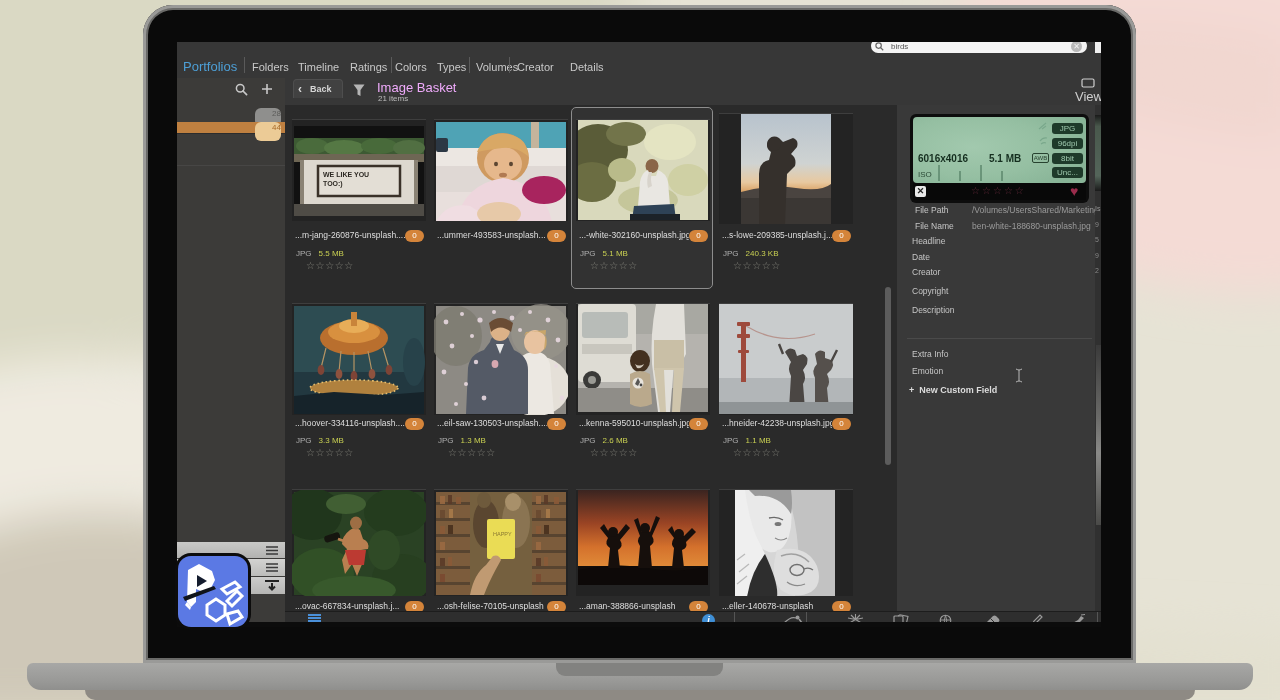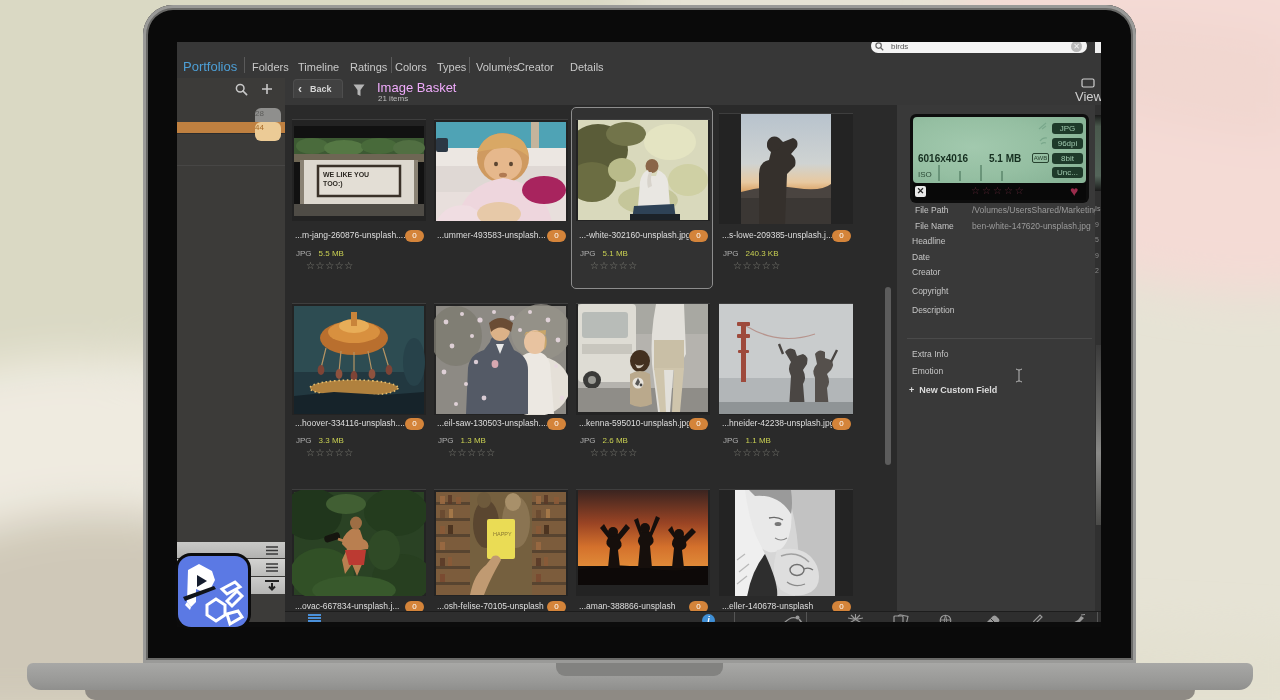--- a/index.html
+++ b/index.html
@@ -41,21 +41,21 @@
 
 #search { position:absolute; z-index:7; left:694px; top:-3px; width:216px; height:14px; background:#f4f4f4; border-radius:8px; }
 #search .mag { position:absolute; left:4px; top:2px; color:#555; font-size:10px; }
 #search .q { position:absolute; left:20px; top:3px; color:#555; font-size:8px; }
 #search .clr { position:absolute; right:5px; top:2px; width:11px; height:11px; background:#b9b9b9; border-radius:50%; color:#f2f2f2; font-size:8px; text-align:center; line-height:11px; }
 
 
 #sidebar { left:0; top:36px; width:108px; height:549px; background:#3c3b39; }
 #srow1 { position:absolute; left:0; top:30px; width:108px; height:12px; }
 #srow2 { position:absolute; left:0; top:44px; width:108px; height:12px; background:#bf8040; border-bottom:1px solid #2c2c2c; }
-.pill { position:absolute; right:4px; top:0px; width:26px; height:19px; border-radius:6px; font-size:8px; text-align:left; line-height:11px; }
+.pill { position:absolute; right:4px; top:0px; width:26px; height:19px; border-radius:6px; font-size:8px; text-align:right; line-height:11px; }
 #srow1 .pill { background:#8f8f8d; color:#5c5c5a; }
 #srow2 .pill { background:#eccb96; color:#a86a28; }
 #sline { position:absolute; left:0px; top:87px; width:108px; height:1px; background:#474645; }
 .brow { position:absolute; left:0; width:108px; }
 #sbot { position:absolute; left:0; top:464px; width:108px; height:53px; }
 .br1 { top:0; height:16px; background:linear-gradient(180deg,#c9c9c7,#b2b2b0); }
 .br2 { top:17px; height:17px; background:linear-gradient(180deg,#d3d3d1,#bcbcba); }
 .br3 { top:35px; height:17px; background:linear-gradient(180deg,#cccccb,#b6b6b4); }
 
 
@@ -584,21 +584,21 @@
         </div>
         <div id="blackbar">
           <div id="xbtn">✕</div>
           <div id="rstars">☆☆☆☆☆</div>
           <div id="rheart">♥</div>
         </div>
       </div>
       <div class="frow" style="left:18px;top:100px">File Path</div>
       <div class="fval" style="left:75px;top:100px">/Volumes/UsersShared/Marketing I</div>
       <div class="frow" style="left:18px;top:116px">File Name</div>
-      <div class="fval" style="left:75px;top:116px">ben-white-147620-unsplash.jpg</div>
+      <div class="fval" style="left:75px;top:116px">ben-white-188680-unsplash.jpg</div>
       <div class="frow" style="left:15px;top:131px">Headline</div>
       <div class="frow" style="left:15px;top:147px">Date</div>
       <div class="frow" style="left:15px;top:162px">Creator</div>
       <div class="frow" style="left:15px;top:181px">Copyright</div>
       <div class="frow" style="left:15px;top:200px">Description</div>
       <div id="rsep"></div>
       <div class="frow" style="left:15px;top:244px">Extra Info</div>
       <div class="frow" style="left:15px;top:261px">Emotion</div>
       <div id="ncf">+&nbsp; New Custom Field</div>
       <svg id="ibeam" width="8" height="15" viewBox="0 0 8 15">

